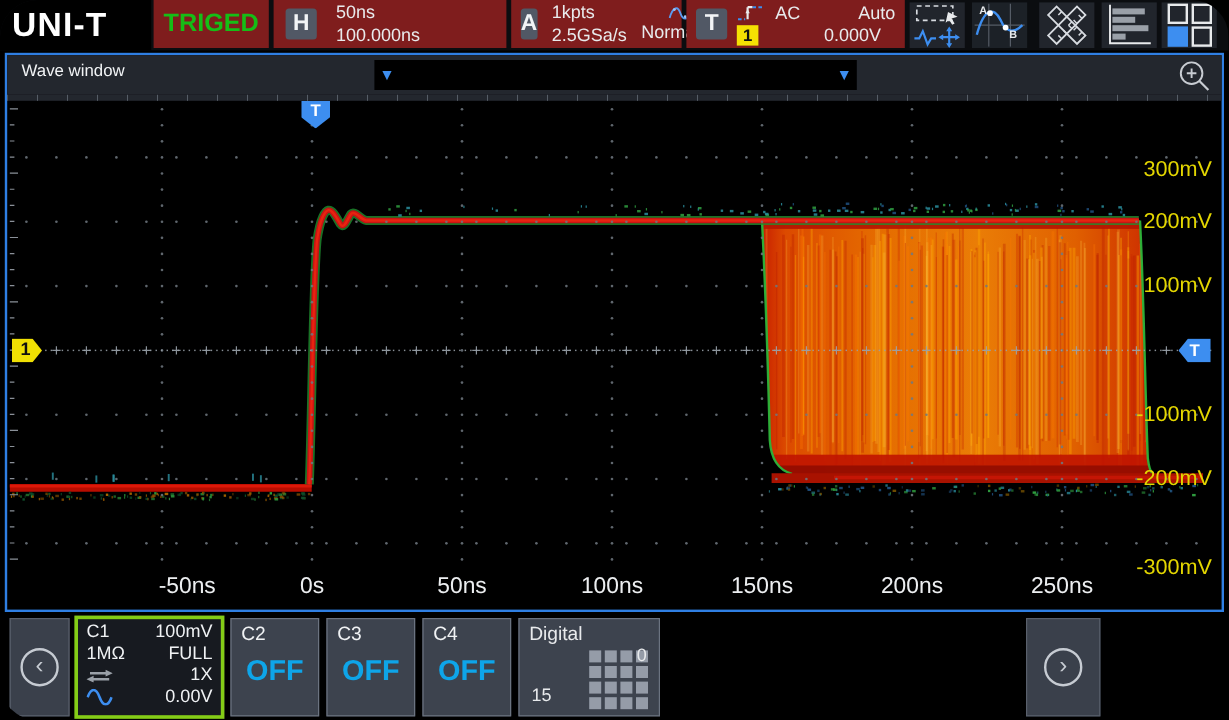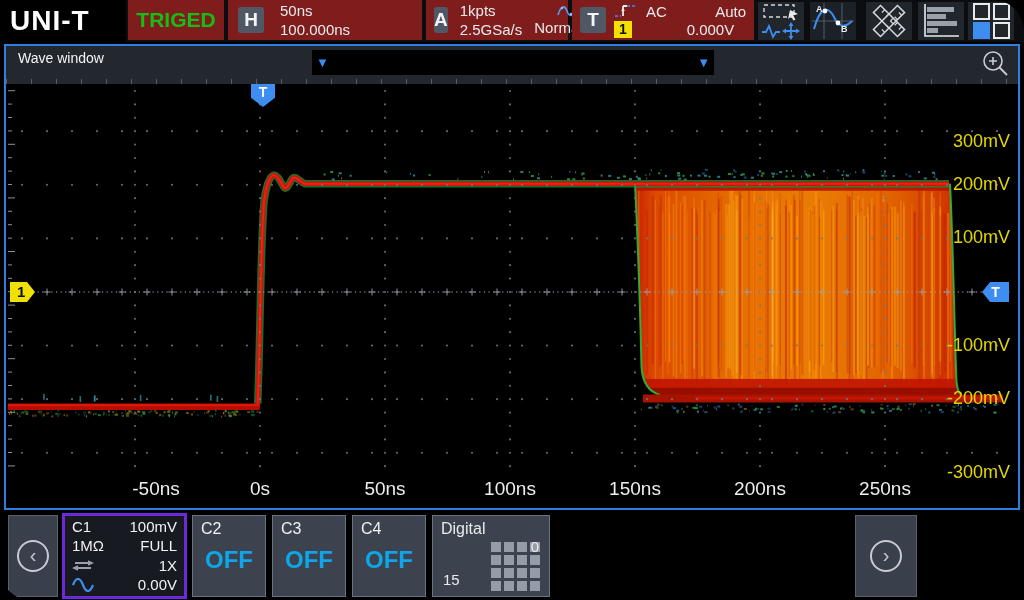--- a/index.html
+++ b/index.html
@@ -54,22 +54,22 @@
   #botbar{position:absolute;left:0;top:512px;width:1024px;height:88px;background:#000;}
   .navbtn{position:absolute;top:3px;height:82px;width:50px;background:#3a404b;border:1px solid #59606c;
           box-sizing:border-box;display:flex;align-items:center;justify-content:center;}
   .navbtn .circ{width:32px;height:32px;border:2px solid #c6cbd2;border-radius:50%;color:#c6cbd2;
           font-size:20px;display:flex;align-items:center;justify-content:center;padding-bottom:2px;box-sizing:border-box;}
   .chpanel{position:absolute;top:3px;height:82px;width:74px;background:#3d434e;border:1px solid #6b7380;
            box-sizing:border-box;padding:4px 8px;}
   .chpanel .cid{font-size:16px;color:#f0f2f4;}
   .chpanel .off{font-size:24px;font-weight:bold;color:#0ea5e9;text-align:center;margin-top:8px;}
   #c1panel{position:absolute;left:62px;top:1px;height:86px;width:125px;background:#171a20;
-           border:3px solid #6d28d9;box-sizing:border-box;padding:2px 7px;
-           display:flex;flex-direction:column;justify-content:space-between;}
+           border:3px solid #84cc16;box-sizing:border-box;padding:2px 7px;
+           display:flex;flex-direction:column;}
   #c1panel .row{display:flex;justify-content:space-between;align-items:center;font-size:15px;line-height:18px;color:#f0f2f4;}
   #digpanel{position:absolute;left:432px;top:3px;height:82px;width:118px;background:#3d434e;
             border:1px solid #6b7380;box-sizing:border-box;}
   #digpanel .dlab{position:absolute;left:8px;top:4px;font-size:16px;}
   #digpanel .dgrid{position:absolute;left:58px;top:26px;display:grid;
                    grid-template-columns:repeat(4,10px);grid-auto-rows:10px;gap:3px;}
   #digpanel .dgrid i{background:#959ca8;}
   #digpanel .dhi{position:absolute;right:10px;top:22px;font-size:15px;}
   #digpanel .dlo{position:absolute;left:10px;bottom:8px;font-size:15px;}
   #statpanel{position:absolute;left:922px;top:3px;height:82px;width:95px;background:#2c313a;

